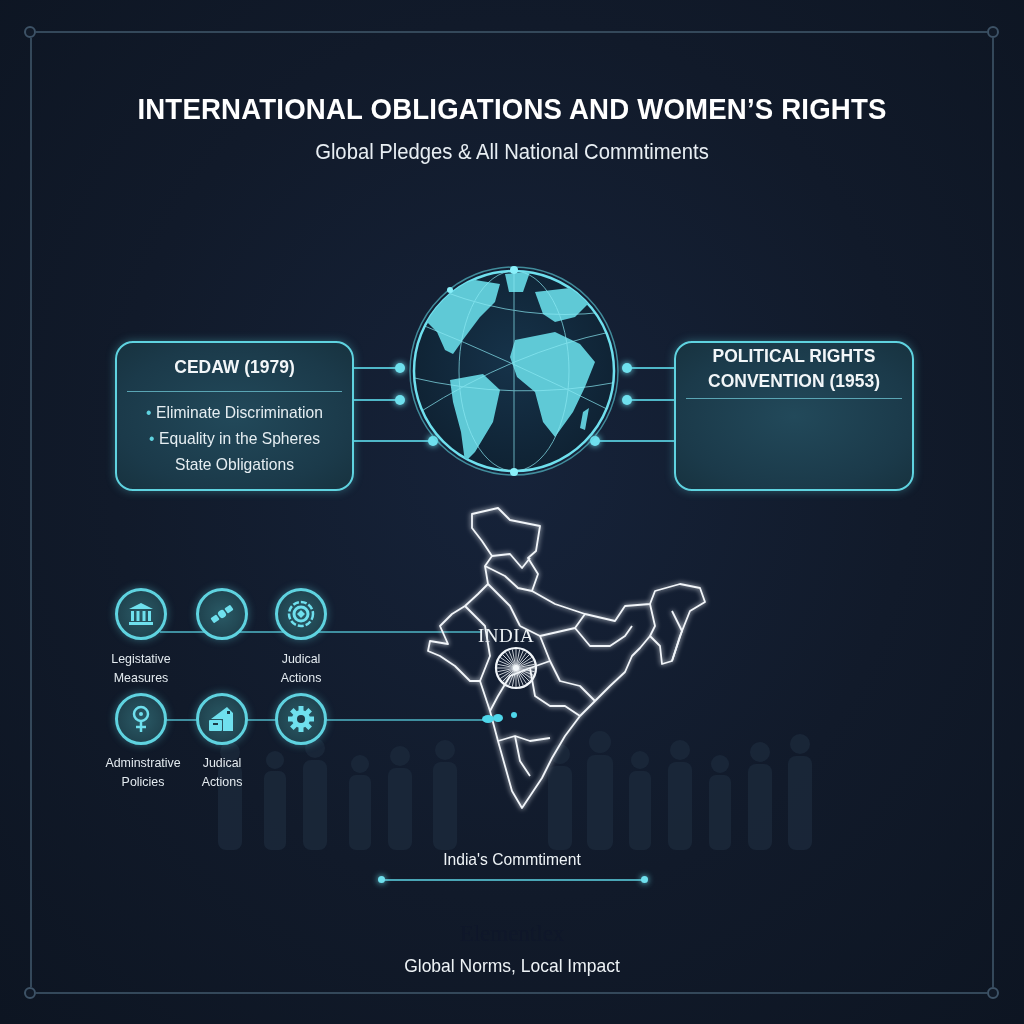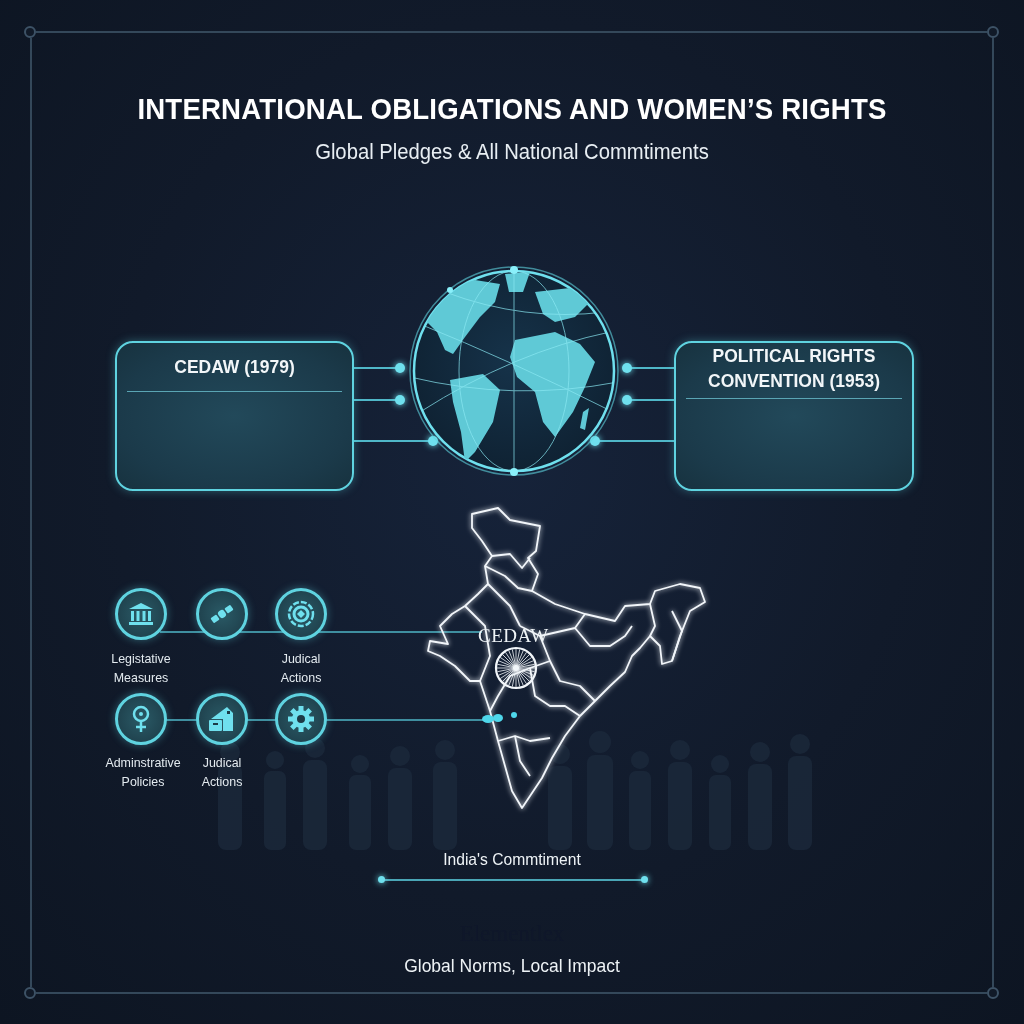--- a/index.html
+++ b/index.html
@@ -141,20 +141,25 @@
     <path d="M40 30 Q120 60 200 50"></path>
   </g>
   <circle cx="109" cy="8" r="4" fill="#8af0fa"></circle>
   <circle cx="109" cy="210" r="4" fill="#8af0fa"></circle>
   <circle cx="45" cy="28" r="3" fill="#8af0fa"></circle>
 </svg>
 
 <div class="box" style="left:115px; top:341px; width:239px; height:150px;">
   <div class="box-title" style="margin-top:11px; margin-bottom:12px;">CEDAW (1979)</div>
   <div class="box-divider"></div>
+  <div style="margin-top:8px;">
+    <div class="box-item"><span class="bullet">•</span><span>Eliminate Discrimination</span></div>
+    <div class="box-item"><span class="bullet">•</span><span>Equality in the Spheres</span></div>
+    <div class="box-item"><span>State Obligations</span></div>
+  </div>
 </div>
 
 <div class="box" style="left:674px; top:341px; width:240px; height:150px;">
   <div style="margin-bottom:5px;">
     <div class="box-title">POLITICAL RIGHTS</div>
     <div class="box-title">CONVENTION (1953)</div>
   </div>
   <div class="box-divider"></div>
 </div>
 
@@ -212,21 +217,21 @@
       <line x1="3.7" y1="-18.6" x2="-3.7" y2="18.6"></line>
       <line x1="-18.6" y1="-3.7" x2="18.6" y2="3.7"></line>
       <line x1="18.6" y1="-3.7" x2="-18.6" y2="3.7"></line>
       <line x1="-10.6" y1="-15.8" x2="10.6" y2="15.8"></line>
       <line x1="10.6" y1="-15.8" x2="-10.6" y2="15.8"></line>
       <line x1="-15.8" y1="-10.6" x2="15.8" y2="10.6"></line>
       <line x1="15.8" y1="-10.6" x2="-15.8" y2="10.6"></line>
     </g>
   </g>
 </svg>
-<div class="abs" style="left:478px; top:625px; font-family:'Liberation Serif', serif; font-size:19px; color:#eef3f6; letter-spacing:0.5px;">CEDAW</div>
+<div class="abs" style="left:478px; top:625px; font-family:'Liberation Serif', serif; font-size:19px; color:#eef3f6; letter-spacing:0.5px;">INDIA</div>
 
 <div class="ic" style="left:115px; top:588px;">
   <svg width="26" height="24" viewBox="0 0 26 24" fill="#6fe0ee">
     <polygon points="13,1 25,7 1,7"></polygon>
     <rect x="3" y="9" width="3" height="10"></rect>
       <rect x="8.5" y="9" width="3" height="10"></rect>
     <rect x="14.5" y="9" width="3" height="10"></rect>
       <rect x="20" y="9" width="3" height="10"></rect>
     <rect x="1" y="20" width="24" height="3"></rect>
   </svg>

